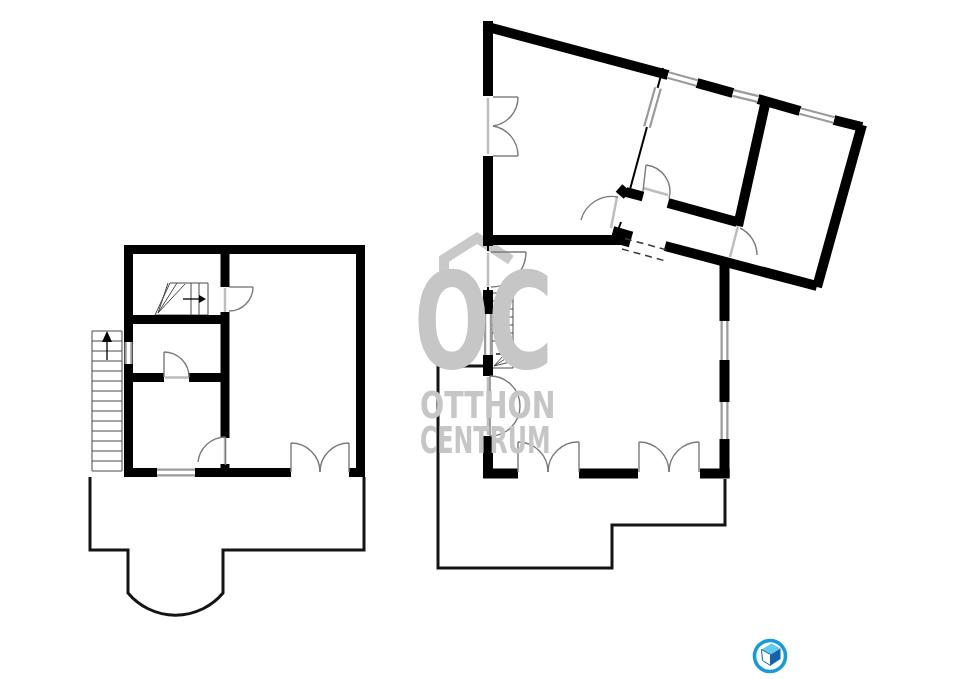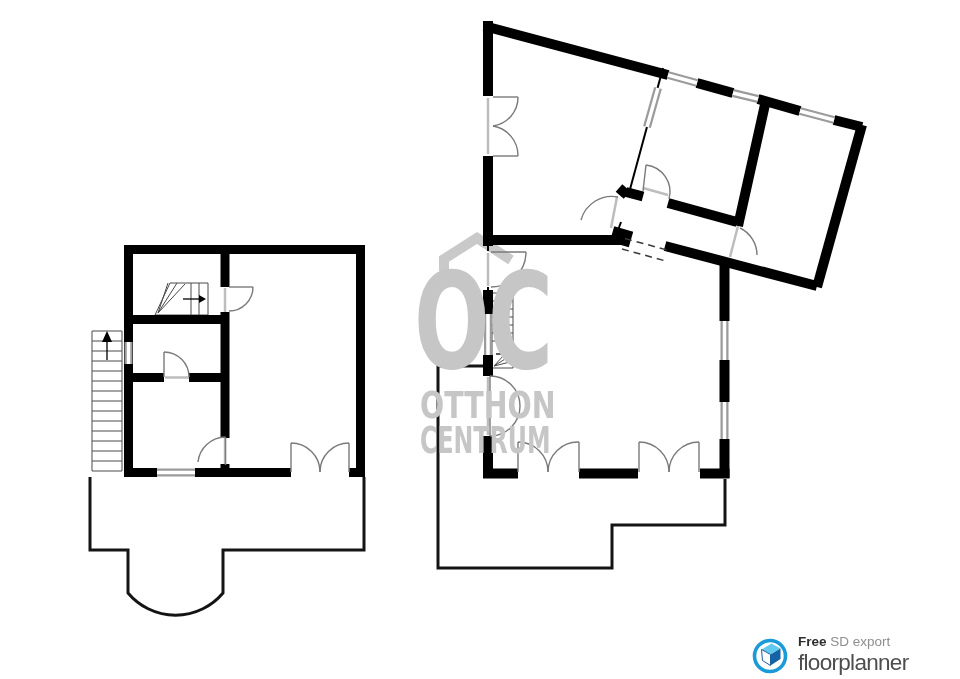--- a/index.html
+++ b/index.html
@@ -211,18 +211,14 @@
       </g>
       <g stroke="none" stroke-width="0" stroke-linecap="butt" stroke-linejoin="miter">
         <polygon points="770.5,646.5 780.5,640.5 780.5,651 770.5,657.5" fill="#1463a5"></polygon>
         <polygon points="765.5,647.5 769,649.8 769,655.5 765.5,653" fill="#1463a5"></polygon>
       </g>
       <g stroke="#1a5f9e" stroke-width="1" stroke-linecap="butt" stroke-linejoin="miter">
         <polygon points="761.5,641.5 770.5,646.5 770.5,657.5 762.5,652.5" fill="#ffffff"></polygon>
       </g>
     </svg>
 
-  <div id="logo">
-    <div class="line1"><span class="free">Free</span><span class="sdexport"> SD export</span></div>
-    <div class="brand">floorplanner</div>
-  </div>
 
 </div>
 
 </body></html>

